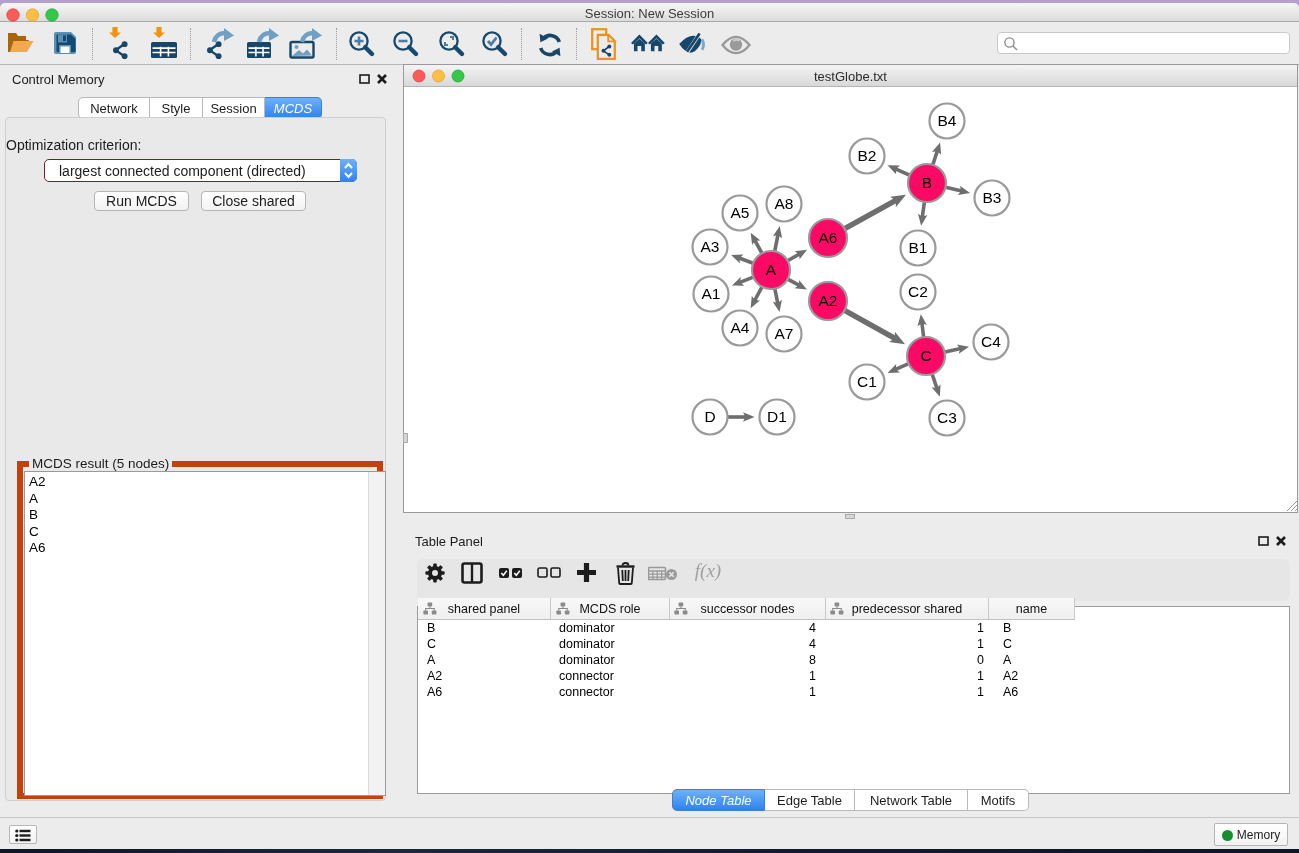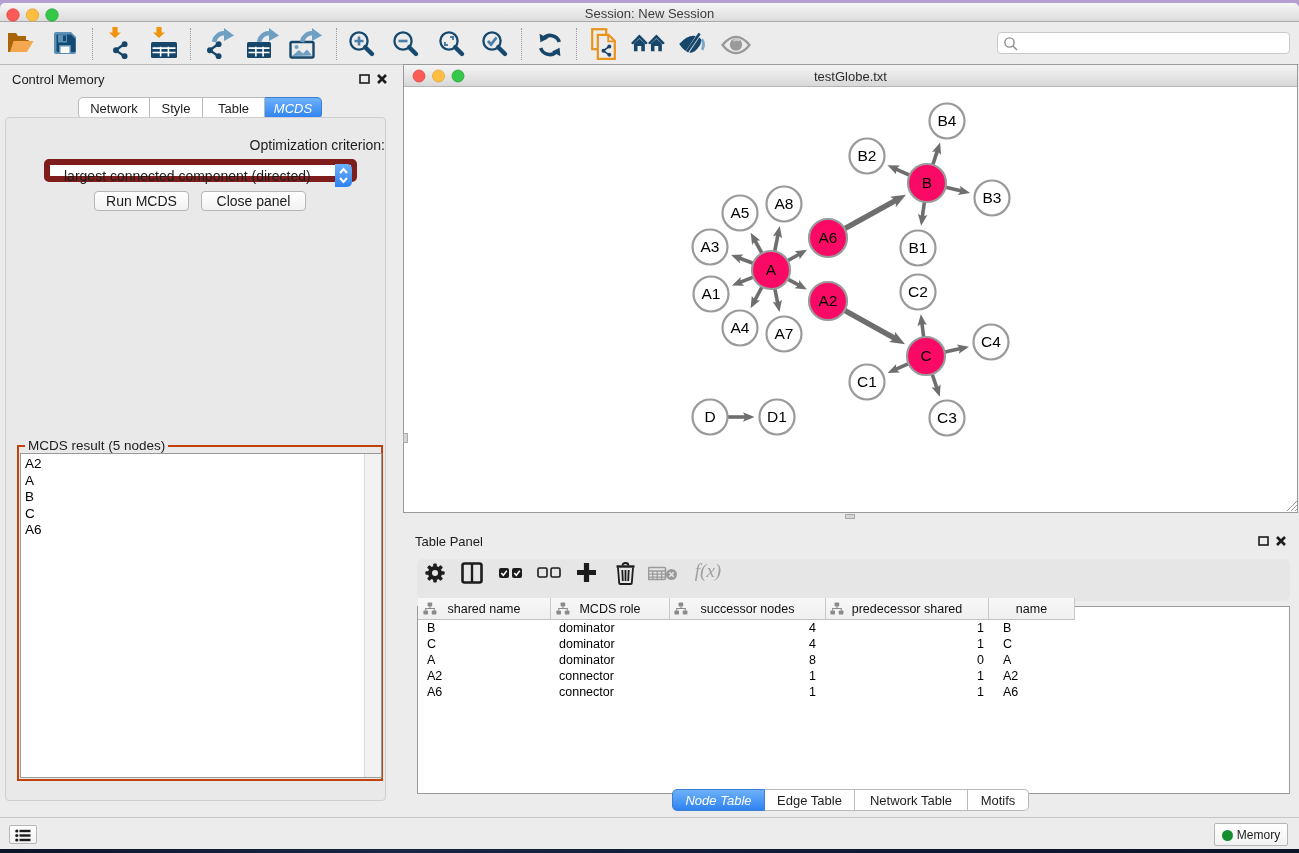--- a/index.html
+++ b/index.html
@@ -184,36 +184,36 @@
   <div class="phead" style="position:absolute;left:12px;top:7px">Control Memory</div>
   <svg style="position:absolute;left:359px;top:9px" width="12" height="11" viewBox="0 0 12 11">
         <rect x="1" y="1" width="9" height="8" fill="none" stroke="#1c1c1c" stroke-width="1.6"></rect>
       </svg>
   <svg style="position:absolute;left:376px;top:8px" width="12" height="12" viewBox="0 0 12 12">
         <path d="M2 2 L10 10 M10 2 L2 10" stroke="#1c1c1c" stroke-width="2.6"></path>
       </svg>
   <div class="tabset" style="left:78px;top:32px">
     <div class="tab first" style="width:72px">Network</div>
     <div class="tab" style="width:53px">Style</div>
-    <div class="tab" style="width:62px">Table</div>
+    <div class="tab" style="width:62px">Session</div>
     <div class="tab sel last" style="width:57px">MCDS</div>
   </div>
   <div id="cpcontent">
-    <div style="position:absolute;left:0;width:100%;top:19px;text-align:right;font-size:14px;color:#1c1c1c">Optimization criterion:</div>
-    <div style="position:absolute;left:38px;top:41px;width:313px;height:23px;background:#fff;border:6px solid #7f1d1d;border-radius:5px;">
+    <div style="position:absolute;left:0;width:100%;top:19px;text-align:left;font-size:14px;color:#1c1c1c">Optimization criterion:</div>
+    <div style="position:absolute;left:38px;top:41px;width:313px;height:23px;background:#fff;border:1px solid #7f1d1d;border-radius:5px;">
       <div style="position:absolute;left:14px;top:3px;font-size:14px;color:#1c1c1c">largest connected component (directed)</div>
       <div style="position:absolute;right:-1px;top:-1px;width:17px;height:23px;background:linear-gradient(#6db1f9,#2e82f1);border-radius:0 5px 5px 0;">
         <svg width="17" height="23" viewBox="0 0 17 23">
               <path d="M5 9 L8.5 5 L12 9 M5 14 L8.5 18 L12 14" stroke="#fff" stroke-width="2" fill="none"></path>
             </svg>
       </div>
     </div>
     <div class="btn" style="left:88px;top:73px;width:95px;height:20px;line-height:19px">Run MCDS</div>
-    <div class="btn" style="left:195px;top:73px;width:105px;height:20px;line-height:19px">Close panel</div>
-    <fieldset style="position:absolute;left:11px;top:320px;width:366px;height:343px;border:2px solid #c2410c;border-radius:0;padding:0">
+    <div class="btn" style="left:195px;top:73px;width:105px;height:20px;line-height:19px">Close shared</div>
+    <fieldset style="position:absolute;left:11px;top:338px;width:366px;height:343px;border:6px solid #c2410c;border-radius:0;padding:0">
       <legend style="font-size:13.5px;color:#1c1c1c;margin-left:6px;padding:0 3px">MCDS result (5 nodes)</legend>
       <div style="position:absolute;left:1px;top:0px;width:362px;height:325px;background:#fff;border:1px solid #9a9a9a;font-size:13.5px;color:#000;line-height:16.6px;padding:2px 0 0 4px">A2<br>A<br>B<br>C<br>A6</div>
       <div style="position:absolute;left:345px;top:1px;width:17px;height:323px;background:#f2f2f2;border-left:1px solid #dcdcdc"></div>
     </fieldset>
   </div>
 </div>
 
 <div id="netwin">
   <div id="nettitle">
     <svg style="position:absolute;left:8px;top:3px" width="60" height="16" viewBox="0 0 60 16">
@@ -373,21 +373,21 @@
 <svg style="position:absolute;left:648px;top:566px" width="30" height="15" viewBox="0 0 30 15">
       <rect x="0.5" y="1.5" width="17" height="12" rx="1" fill="none" stroke="#9a9a9a" stroke-width="1.6"></rect>
       <path d="M0.5 5 H17.5 M0.5 8.2 H17.5 M0.5 11.2 H17.5 M4.8 5 V13.5 M9.2 5 V13.5 M13.6 5 V13.5" stroke="#9a9a9a" stroke-width="1.3"></path>
       <circle cx="23.5" cy="8.5" r="5.5" fill="#9a9a9a"></circle>
       <path d="M21.3 6.3 L25.7 10.7 M25.7 6.3 L21.3 10.7" stroke="#e6e6e6" stroke-width="1.6"></path>
     </svg>
 <div style="position:absolute;left:685px;top:560px;width:46px;font:italic 19px 'Liberation Serif', serif;color:#a0a0a0;text-align:center">f(x)</div>
 
 <div style="position:absolute;left:418px;top:598px;width:871px;height:22px">
   <div class="hdrcell" style="left:0;width:133px">
-        <div class="hdrtxt">shared name</div>
+        <div class="hdrtxt">shared panel</div>
       </div>
   <div class="hdrcell" style="left:133px;width:119px">
         <div class="hdrtxt">MCDS role</div>
       </div>
   <div class="hdrcell" style="left:252px;width:156px">
         <div class="hdrtxt">successor nodes</div>
       </div>
   <div class="hdrcell" style="left:408px;width:163px">
         <div class="hdrtxt">predecessor shared</div>
       </div>

